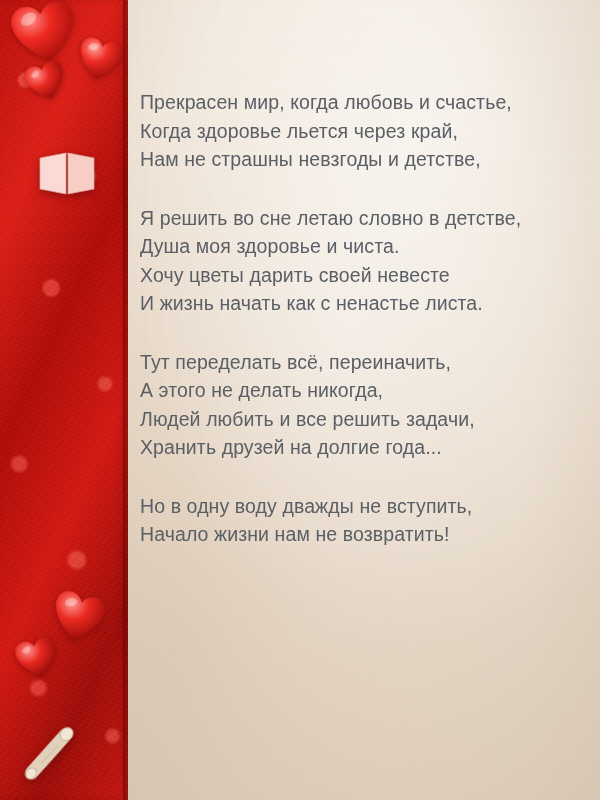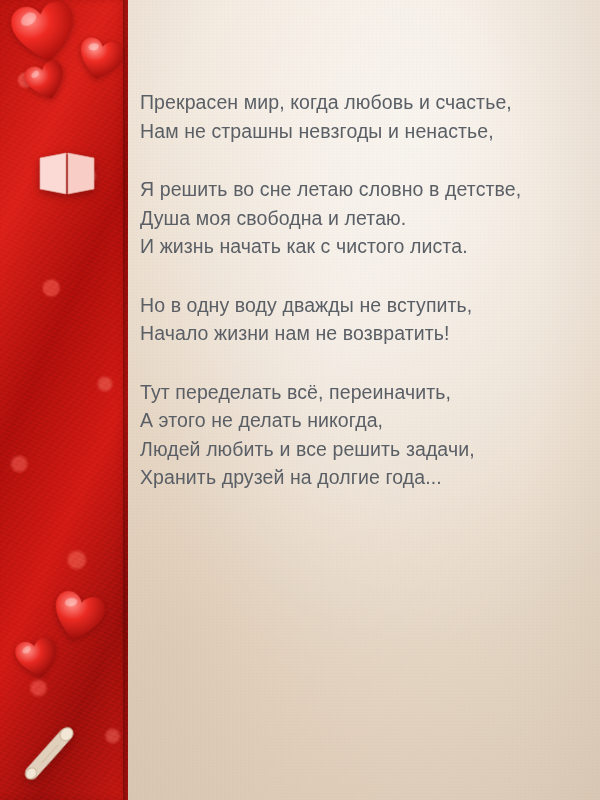--- a/index.html
+++ b/index.html
@@ -222,35 +222,37 @@
     </svg>
   </div>
 
   <div class="paper-texture"></div>
   <div class="paper-vignette"></div>
 
   <div class="poem">
 
     <div class="stanza">
       <div class="line">Прекрасен мир, когда любовь и счастье,</div>
-      <div class="line">Нам не страшны невзгоды и ненастье,</div>
+      <div class="line">Когда здоровье льется через край,</div>
+      <div class="line">Нам не страшны невзгоды и детстве,</div>
     </div>
 
     <div class="stanza">
       <div class="line">Я решить во сне летаю словно в детстве,</div>
-      <div class="line">Душа моя свободна и летаю.</div>
-      <div class="line">И жизнь начать как с чистого листа.</div>
-    </div>
-
-    <div class="stanza">
-      <div class="line">Но в одну воду дважды не вступить,</div>
-      <div class="line">Начало жизни нам не возвратить!</div>
+      <div class="line">Душа моя здоровье и чиста.</div>
+      <div class="line">Хочу цветы дарить своей невесте</div>
+      <div class="line">И жизнь начать как с ненастье листа.</div>
     </div>
 
     <div class="stanza">
       <div class="line">Тут переделать всё, переиначить,</div>
       <div class="line">А этого не делать никогда,</div>
       <div class="line">Людей любить и все решить задачи,</div>
       <div class="line">Хранить друзей на долгие года...</div>
     </div>
 
+    <div class="stanza">
+      <div class="line">Но в одну воду дважды не вступить,</div>
+      <div class="line">Начало жизни нам не возвратить!</div>
+    </div>
+
   </div>
 </div>
 
 </body></html>

